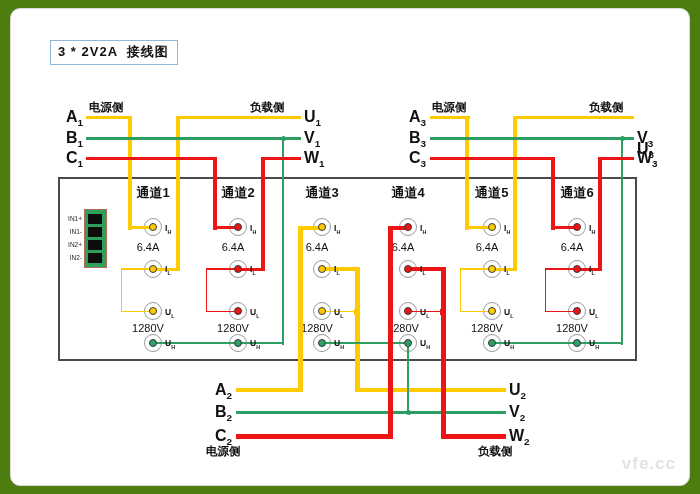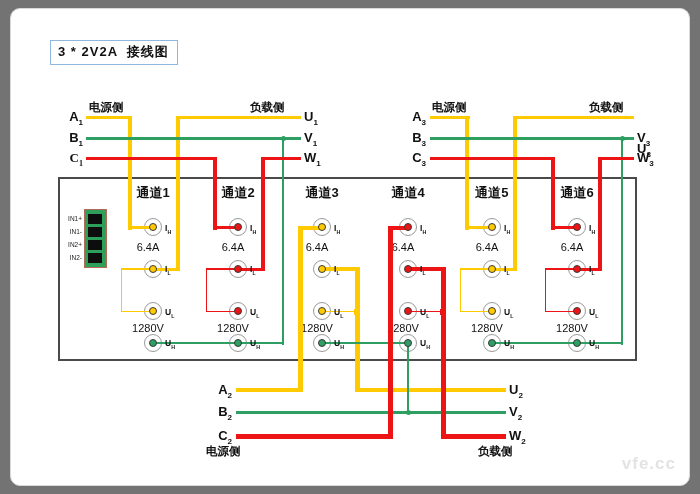--- a/index.html
+++ b/index.html
@@ -1,35 +1,35 @@
 <!DOCTYPE html>
 <html><head>
 <meta charset="utf-8">
 <style>
   html,body{margin:0;padding:0;background:#ffffff;}
-  #stage{position:relative;width:700px;height:494px;background:#737373;overflow:hidden;
+  #stage{position:relative;width:700px;height:494px;background:#4d7c0f;overflow:hidden;
          font-family:"Liberation Sans","DejaVu Sans",sans-serif;}
   .card{position:absolute;left:10px;top:8px;width:678px;height:476px;background:#fff;
         border:1px solid #d9d9d9;border-radius:10px;}
   .title-box{position:absolute;left:50px;top:40px;padding:2px 8px 3px 7px;
              border:1px solid #8fb8dc;font-size:13px;font-weight:bold;color:#111;
              letter-spacing:1px;white-space:pre;}
   .device{position:absolute;border:2px solid #4a4a4a;background:#fff;z-index:4;}
   .wire{position:absolute;z-index:20;}
   .term-outer{position:absolute;width:16px;height:16px;border:1.5px solid #9a9a9a;
               border-radius:50%;background:#fff;z-index:10;}
   .term-dot{position:absolute;width:6px;height:6px;border:1.5px solid #3a3a3a;
             border-radius:50%;z-index:30;}
   .junction{position:absolute;z-index:26;}
   .txt{position:absolute;color:#111;z-index:40;white-space:nowrap;}
   .ch-label{font-size:13px;font-weight:bold;transform:translate(-50%,-50%);z-index:15;}
   .rating{font-size:11px;transform:translate(-50%,-50%);z-index:15;}
   .tlabel{font-size:8.5px;font-weight:bold;transform:translateY(-50%);}
   .tlabel sub,.plabel sub{font-size:0.62em;}
-  .plabel{font-size:13px;font-weight:bold;transform:translateY(-50%);}
+  .plabel{font-size:16px;font-weight:bold;transform:translateY(-50%);}
   .plabel.right-align{transform:translate(-100%,-50%);}
   .side-label{font-size:11.5px;font-weight:bold;z-index:15;}
   .connector{position:absolute;left:84px;top:209px;width:21px;height:57px;
              background:#2e9e5b;border:1px solid #b06a55;z-index:10;}
   .pin-sq{position:absolute;left:3px;width:14px;height:10px;background:#0d0d0d;}
   .pin-label{position:absolute;font-size:6.5px;color:#222;transform:translate(-100%,-50%);z-index:15;}
   .watermark{position:absolute;right:24px;bottom:20px;font-size:17px;font-weight:bold;
              color:#e3e3e3;z-index:50;letter-spacing:1px;}
 </style>
 </head>
@@ -89,21 +89,21 @@
       <div class="txt rating" style="left: 572px; top: 247px;">6.4A</div>
       <div class="txt rating" style="left: 572px; top: 328px;">1280V</div>
       <div class="term-outer" style="left: 567.5px; top: 218px;"></div>
       <div class="term-outer" style="left: 567.5px; top: 259.5px;"></div>
       <div class="term-outer" style="left: 567.5px; top: 302px;"></div>
       <div class="term-outer" style="left: 567.5px; top: 333.5px;"></div>
       <div class="txt plabel right-align" style="left: 83px; top: 117.5px;">A<sub>1</sub></div>
       <div class="txt plabel" style="left: 304px; top: 117.5px; text-align: center;">U<sub>1</sub></div>
       <div class="txt plabel right-align" style="left: 83px; top: 138.5px;">B<sub>1</sub></div>
       <div class="txt plabel" style="left: 304px; top: 138.5px;">V<sub>1</sub></div>
-      <div class="txt plabel right-align" style="left: 83px; top: 158.5px; font-family: Liberation Serif, serif;">C<sub>1</sub></div>
+      <div class="txt plabel right-align" style="left: 83px; top: 158.5px;">C<sub>1</sub></div>
       <div class="txt plabel" style="left: 304px; top: 158.5px;">W<sub>1</sub></div>
       <div class="txt side-label" style="left: 89px; top: 100px;">电源侧</div>
       <div class="txt side-label" style="left: 250px; top: 100px;">负载侧</div>
       <div class="txt plabel right-align" style="left: 232px; top: 390.5px;">A<sub>2</sub></div>
       <div class="txt plabel" style="left: 509px; top: 390.5px;">U<sub>2</sub></div>
       <div class="txt plabel right-align" style="left: 232px; top: 412.5px;">B<sub>2</sub></div>
       <div class="txt plabel" style="left: 509px; top: 412.5px;">V<sub>2</sub></div>
       <div class="txt plabel right-align" style="left: 232px; top: 436.5px;">C<sub>2</sub></div>
       <div class="txt plabel" style="left: 509px; top: 436.5px;">W<sub>2</sub></div>
       <div class="txt side-label" style="left: 206px; top: 444px;">电源侧</div>

